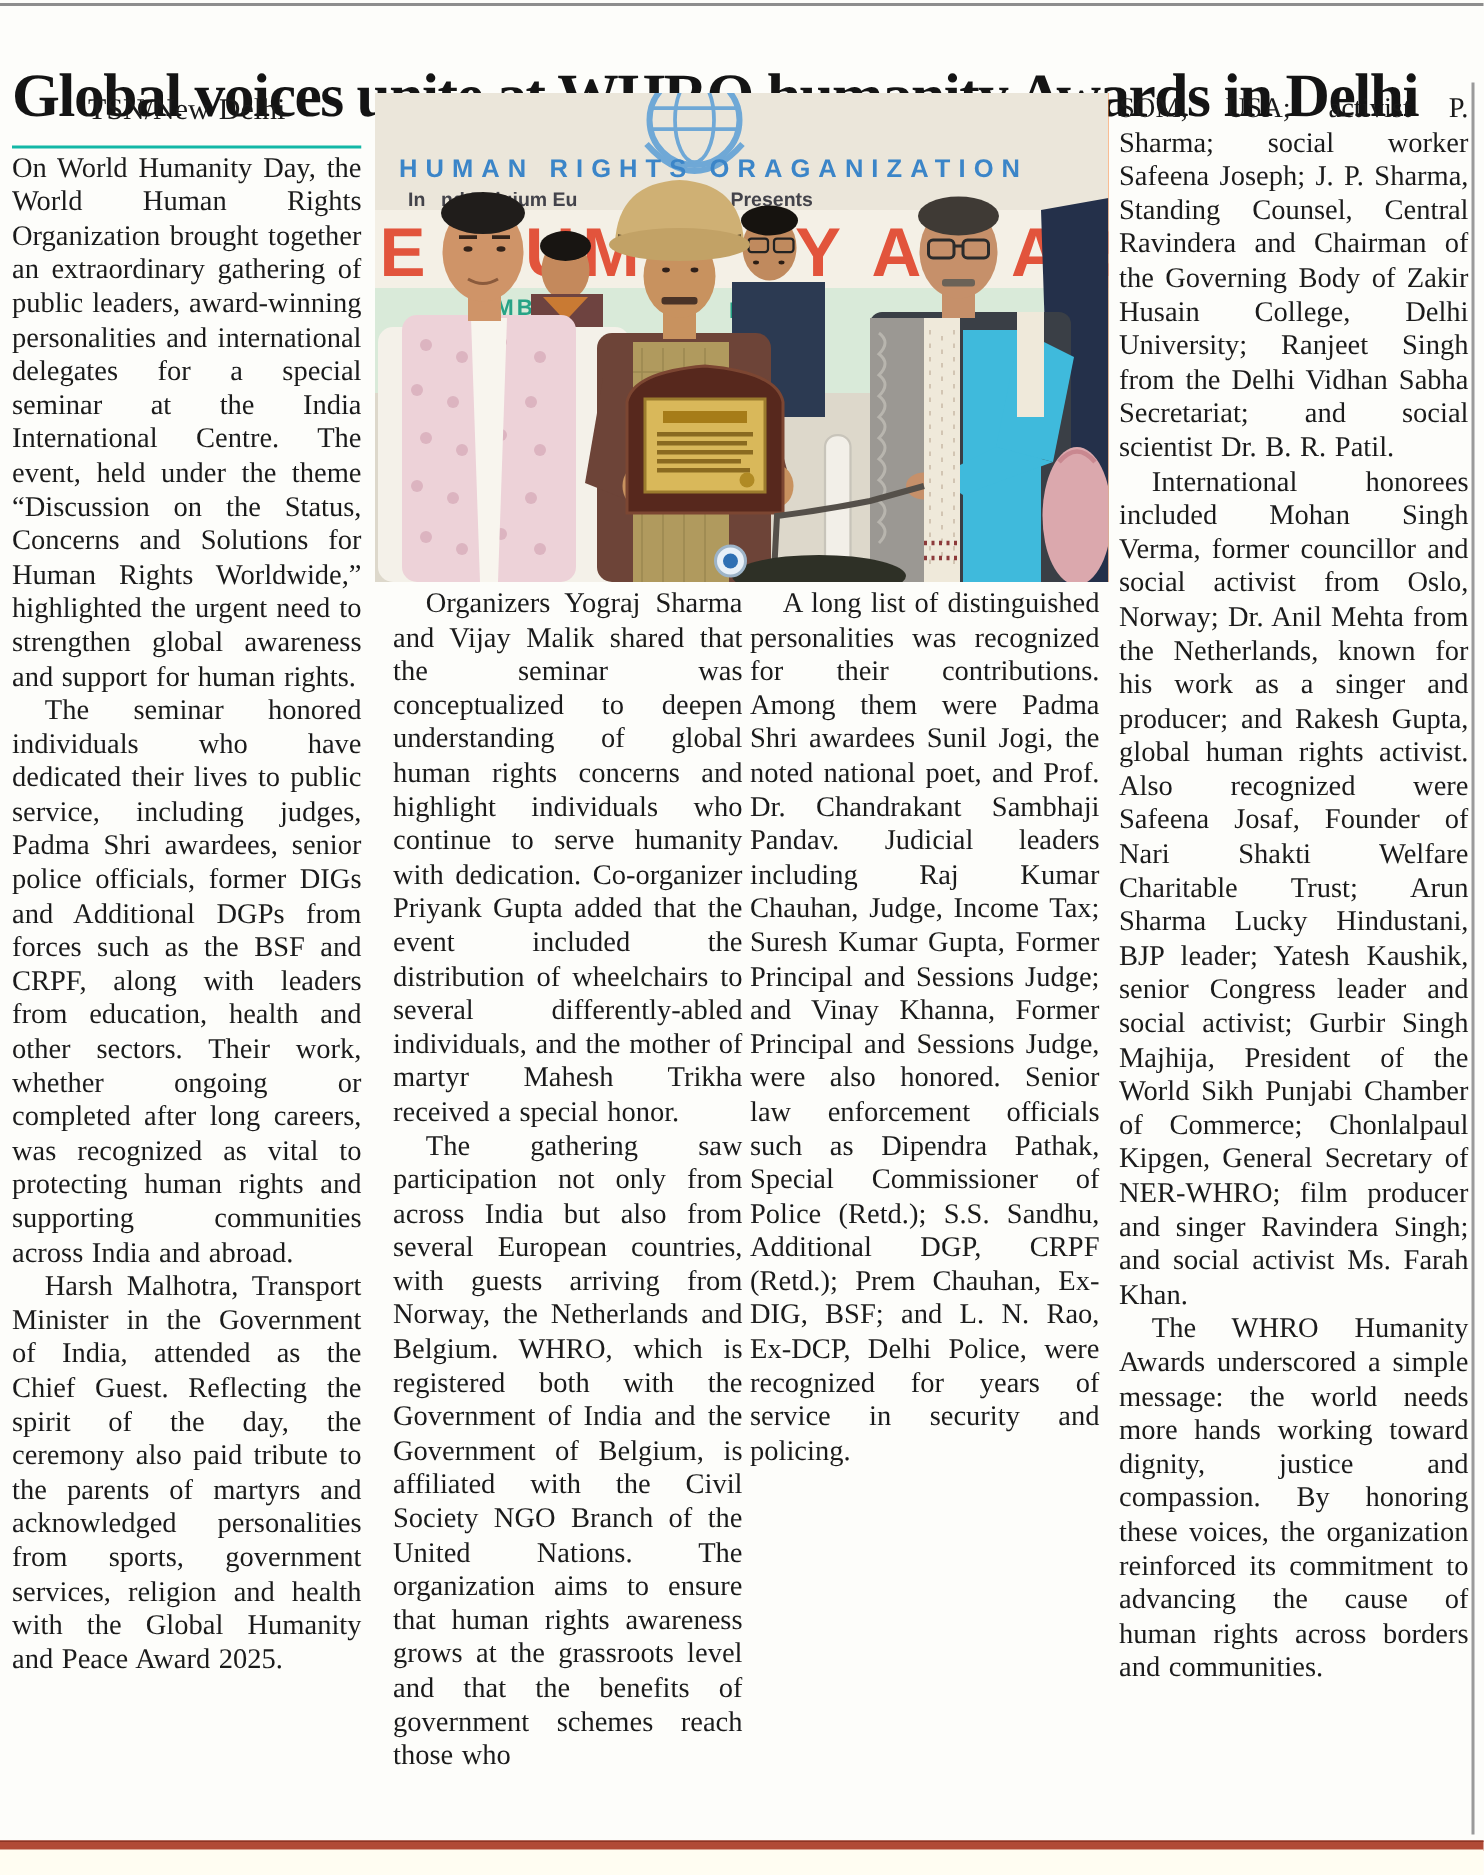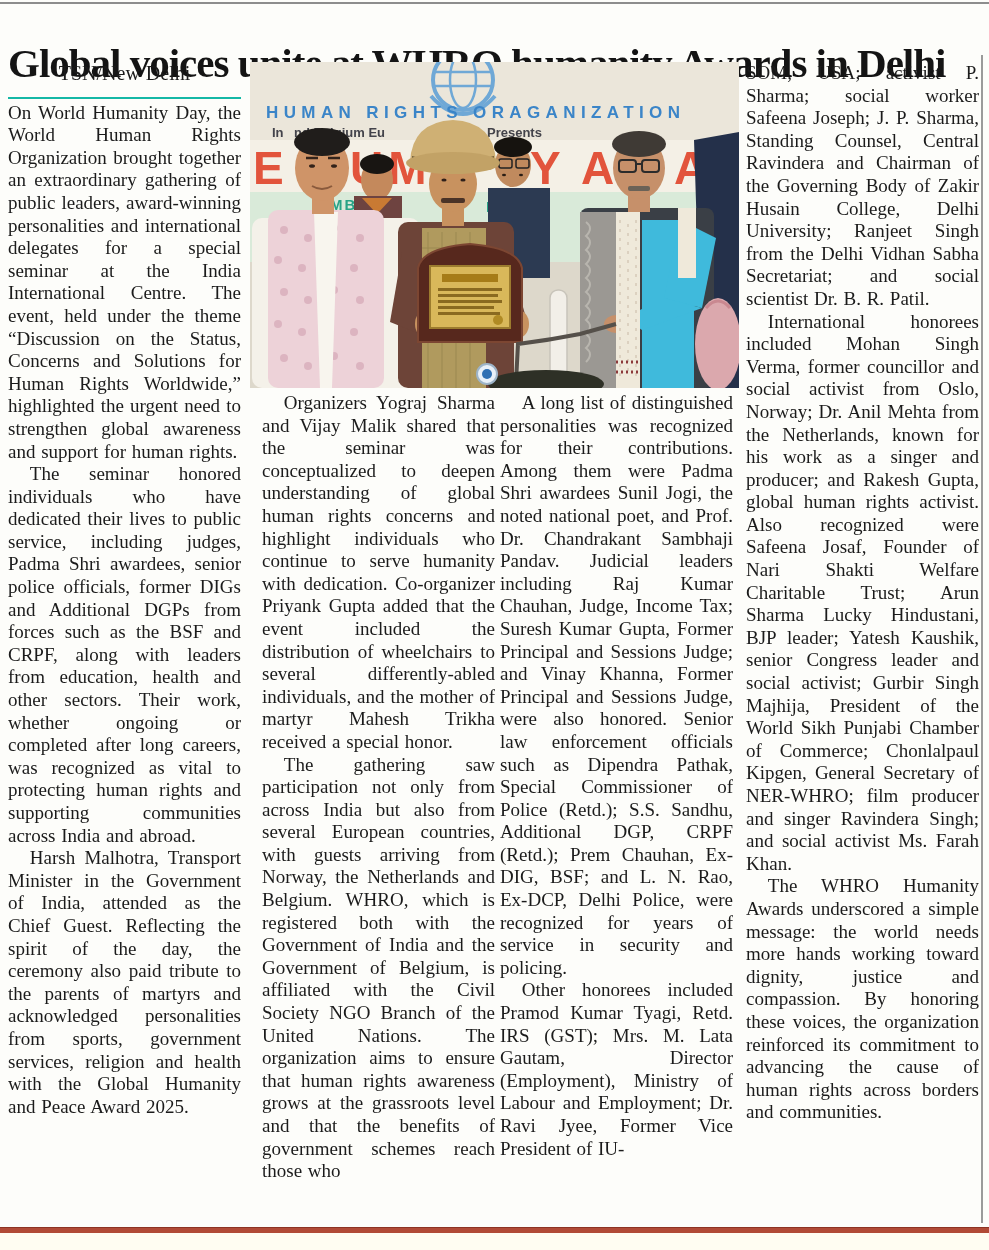--- a/index.html
+++ b/index.html
@@ -205,21 +205,20 @@
   </svg>
 </div>
 
 <div class="col col-2">
   <p class="para indent">Organizers Yograj Sharma and Vijay Malik shared that the seminar was conceptualized to deepen understanding of global human rights concerns and highlight individuals who continue to serve humanity with dedication. Co-organizer Priyank Gupta added that the event included the distribution of wheelchairs to several differently-abled individuals, and the mother of martyr Mahesh Trikha received a special honor.</p>
   <p class="para indent">The gathering saw participation not only from across India but also from several European countries, with guests arriving from Norway, the Netherlands and Belgium. WHRO, which is registered both with the Government of India and the Government of Belgium, is affiliated with the Civil Society NGO Branch of the United Nations. The organization aims to ensure that human rights awareness grows at the grassroots level and that the benefits of government schemes reach those who</p>
 </div>
 
 <div class="col col-3">
   <p class="para indent">A long list of distinguished personalities was recognized for their contributions. Among them were Padma Shri awardees Sunil Jogi, the noted national poet, and Prof. Dr. Chandrakant Sambhaji Pandav. Judicial leaders including Raj Kumar Chauhan, Judge, Income Tax; Suresh Kumar Gupta, Former Principal and Sessions Judge; and Vinay Khanna, Former Principal and Sessions Judge, were also honored. Senior law enforcement officials such as Dipendra Pathak, Special Commissioner of Police (Retd.); S.S. Sandhu, Additional DGP, CRPF (Retd.); Prem Chauhan, Ex-DIG, BSF; and L. N. Rao, Ex-DCP, Delhi Police, were recognized for years of service in security and policing.</p>
-  <p class="para indent">Other honorees included Pramod Kumar Tyagi, Retd. IRS (GST); Mrs. M. Lata Gautam, Director (Employment), Ministry of Labour and Employment; Dr. Ravi Jyee, Former Vice President of IU-</p>
 </div>
 
 <div class="col col-4">
   <p class="para">SOM, USA; activist P. Sharma; social worker Safeena Joseph; J. P. Sharma, Standing Counsel, Central Ravindera and Chairman of the Governing Body of Zakir Husain College, Delhi University; Ranjeet Singh from the Delhi Vidhan Sabha Secretariat; and social scientist Dr. B. R. Patil.</p>
   <p class="para indent">International honorees included Mohan Singh Verma, former councillor and social activist from Oslo, Norway; Dr. Anil Mehta from the Netherlands, known for his work as a singer and producer; and Rakesh Gupta, global human rights activist. Also recognized were Safeena Josaf, Founder of Nari Shakti Welfare Charitable Trust; Arun Sharma Lucky Hindustani, BJP leader; Yatesh Kaushik, senior Congress leader and social activist; Gurbir Singh Majhija, President of the World Sikh Punjabi Chamber of Commerce; Chonlalpaul Kipgen, General Secretary of NER-WHRO; film producer and singer Ravindera Singh; and social activist Ms. Farah Khan.</p>
   <p class="para indent">The WHRO Humanity Awards underscored a simple message: the world needs more hands working toward dignity, justice and compassion. By honoring these voices, the organization reinforced its commitment to advancing the cause of human rights across borders and communities.</p>
 </div>
 
 <div class="right-rule"></div>
 <div class="bottom-rule"></div>

